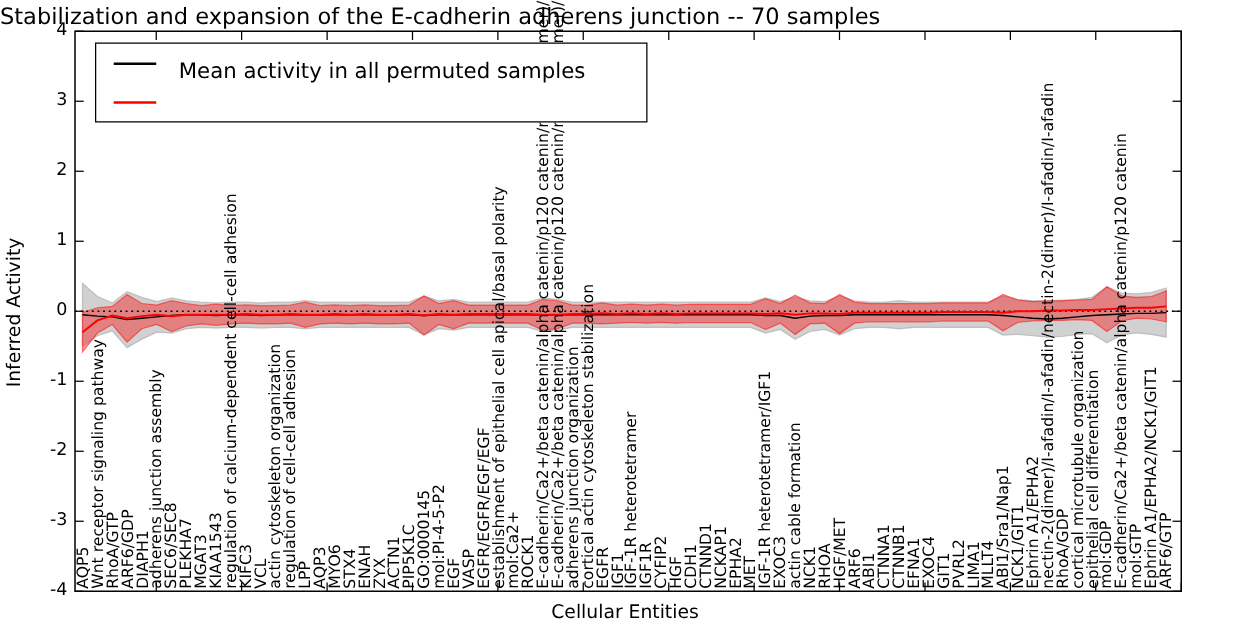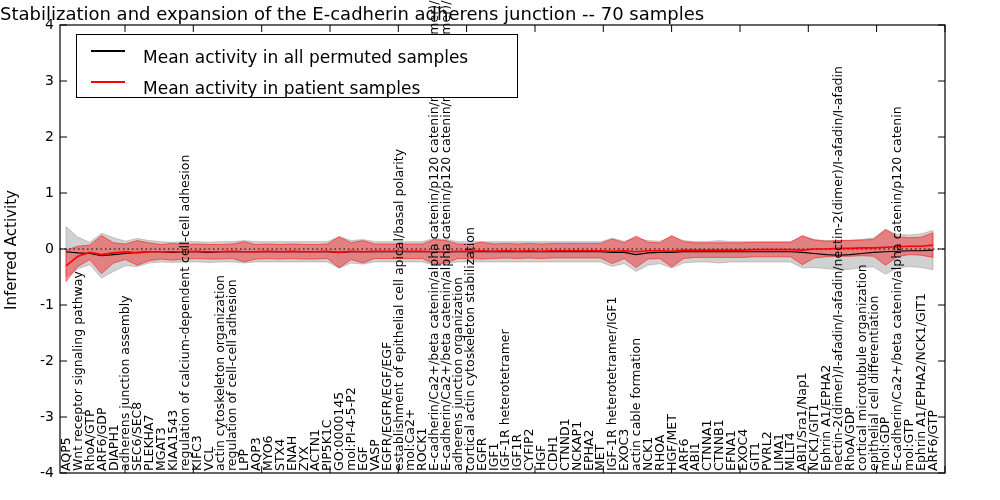--- a/index.html
+++ b/index.html
@@ -15,20 +15,21 @@
   .lrow{display:flex;align-items:center;height:31px;padding-left:14px;}
   .lline{display:inline-block;width:34px;height:0;border-top-width:2px;border-top-style:solid;margin-right:18px;flex:0 0 34px;}
   .ltext{font-size:17px;color:#000;white-space:nowrap;margin-top:12px;}
 </style>
 </head>
 <body>
 
 <div id="figure">
   <div class="title">Stabilization and expansion of the E-cadherin adherens junction -- 70 samples</div>
   <div class="ylabel">Inferred Activity</div>
+  <div class="xlabel">Cellular Entities</div>
 
   <div id="plot-holder">
       <svg id="plot-svg" width="1000" height="500" viewBox="0 0 1000 500">
         <polygon points="66.0,226.6 77.9,237.2 89.8,242.3 101.6,233.3 113.5,237.8 125.4,241.2 137.3,238.4 149.1,240.6 161.0,241.7 172.9,242.3 184.8,241.7 196.6,241.7 208.5,242.3 220.4,241.7 232.3,241.7 244.2,240.6 256.0,241.7 267.9,241.7 279.8,241.7 291.7,241.7 303.5,241.7 315.4,241.7 327.3,241.7 339.2,236.7 351.0,240.6 362.9,239.5 374.8,241.7 386.7,241.7 398.5,241.7 410.4,241.7 422.3,241.7 434.2,238.4 446.1,239.5 457.9,241.7 469.8,241.7 481.7,241.7 493.6,241.7 505.4,241.7 517.3,241.7 529.2,241.7 541.1,241.7 552.9,241.7 564.8,241.7 576.7,241.7 588.6,241.7 600.5,241.7 612.3,238.4 624.2,241.2 636.1,237.8 648.0,240.6 659.8,241.2 671.7,236.7 683.6,240.6 695.5,241.7 707.3,241.7 719.2,240.6 731.1,241.7 743.0,241.7 754.8,241.7 766.7,241.7 778.6,241.7 790.5,241.7 802.4,236.7 814.2,239.5 826.1,240.6 838.0,240.6 849.9,240.0 861.7,239.5 873.6,237.8 885.5,229.4 897.4,234.4 909.2,235.0 921.1,233.9 933.0,230.5 933.0,269.7 921.1,267.5 909.2,266.4 897.4,268.0 885.5,274.2 873.6,266.9 861.7,267.5 849.9,269.2 838.0,269.7 826.1,268.6 814.2,267.5 802.4,268.0 790.5,261.9 778.6,261.9 766.7,261.9 754.8,261.9 743.0,261.9 731.1,261.9 719.2,263.0 707.3,261.9 695.5,261.9 683.6,263.0 671.7,268.0 659.8,263.6 648.0,265.2 636.1,271.4 624.2,263.6 612.3,266.4 600.5,261.9 588.6,261.9 576.7,261.9 564.8,261.9 552.9,261.9 541.1,261.9 529.2,261.9 517.3,261.9 505.4,261.9 493.6,261.9 481.7,261.9 469.8,261.9 457.9,261.9 446.1,264.1 434.2,265.2 422.3,261.9 410.4,261.9 398.5,261.9 386.7,261.9 374.8,261.9 362.9,264.1 351.0,263.0 339.2,268.0 327.3,261.9 315.4,261.9 303.5,261.9 291.7,261.9 279.8,261.9 267.9,261.9 256.0,261.9 244.2,263.0 232.3,261.9 220.4,261.9 208.5,262.4 196.6,261.9 184.8,261.9 172.9,262.4 161.0,261.9 149.1,263.0 137.3,266.4 125.4,265.8 113.5,271.4 101.6,278.1 89.8,264.7 77.9,268.6 66.0,277.0" fill="#999999" fill-opacity="0.45" stroke="#999999" stroke-opacity="0.5" stroke-width="1"></polygon>
         <polygon points="66.0,250.1 77.9,246.2 89.8,245.1 101.6,235.6 113.5,242.8 125.4,244.0 137.3,240.6 149.1,242.8 161.0,244.5 172.9,243.4 184.8,244.5 196.6,244.0 208.5,244.5 220.4,244.5 232.3,244.0 244.2,241.7 256.0,244.5 267.9,244.0 279.8,244.5 291.7,244.0 303.5,244.5 315.4,244.5 327.3,244.0 339.2,236.7 351.0,242.8 362.9,240.6 374.8,244.0 386.7,244.0 398.5,244.0 410.4,244.0 422.3,244.0 434.2,239.5 446.1,240.6 457.9,244.0 469.8,244.0 481.7,242.3 493.6,244.0 505.4,243.4 517.3,244.0 529.2,243.4 541.1,244.0 552.9,243.4 564.8,243.4 576.7,243.4 588.6,243.4 600.5,243.4 612.3,238.9 624.2,242.8 636.1,236.1 648.0,242.3 659.8,242.8 671.7,235.6 683.6,241.7 695.5,242.8 707.3,242.8 719.2,242.8 731.1,242.8 743.0,242.8 754.8,242.3 766.7,242.3 778.6,242.3 790.5,242.3 802.4,235.6 814.2,240.0 826.1,241.2 838.0,240.6 849.9,240.6 861.7,240.0 873.6,239.5 885.5,229.4 897.4,236.7 909.2,237.8 921.1,237.2 933.0,232.8 933.0,257.4 921.1,255.2 909.2,254.6 897.4,256.8 885.5,265.2 873.6,256.3 861.7,255.7 849.9,256.3 838.0,256.3 826.1,256.8 814.2,258.0 802.4,264.7 790.5,256.8 778.6,256.8 766.7,256.8 754.8,256.8 743.0,257.4 731.1,257.4 719.2,257.4 707.3,257.4 695.5,257.4 683.6,258.5 671.7,266.9 659.8,258.5 648.0,259.1 636.1,267.5 624.2,258.5 612.3,263.6 600.5,258.0 588.6,258.0 576.7,258.0 564.8,258.0 552.9,258.0 541.1,258.5 529.2,258.0 517.3,258.5 505.4,258.0 493.6,258.5 481.7,259.1 469.8,258.5 457.9,258.5 446.1,263.0 434.2,264.1 422.3,258.5 410.4,258.5 398.5,258.5 386.7,258.5 374.8,258.5 362.9,263.0 351.0,259.6 339.2,268.0 327.3,258.5 315.4,259.1 303.5,259.1 291.7,258.5 279.8,259.1 267.9,258.5 256.0,259.1 244.2,261.9 232.3,258.5 220.4,259.1 208.5,259.1 196.6,258.5 184.8,259.1 172.9,260.2 161.0,259.1 149.1,260.8 137.3,265.2 125.4,259.6 113.5,263.0 101.6,273.6 89.8,259.6 77.9,266.4 66.0,281.5" fill="#ff0000" fill-opacity="0.38" stroke="#ff0000" stroke-opacity="0.5" stroke-width="1"></polygon>
         <line x1="60" y1="249" x2="945" y2="249" stroke="#000" stroke-width="1.2" stroke-dasharray="1.5 3"></line>
         <polyline points="66.0,251.8 77.9,252.9 89.8,253.5 101.6,255.7 113.5,254.6 125.4,253.5 137.3,252.4 149.1,251.8 161.0,251.8 172.9,252.4 184.8,251.8 196.6,251.8 208.5,252.4 220.4,251.8 232.3,251.8 244.2,251.8 256.0,251.8 267.9,251.8 279.8,251.8 291.7,251.8 303.5,251.8 315.4,251.8 327.3,251.8 339.2,252.4 351.0,251.8 362.9,251.8 374.8,251.8 386.7,251.8 398.5,251.8 410.4,251.8 422.3,251.8 434.2,251.8 446.1,251.8 457.9,251.8 469.8,251.8 481.7,251.8 493.6,251.8 505.4,251.8 517.3,251.8 529.2,251.8 541.1,251.8 552.9,251.8 564.8,251.8 576.7,251.8 588.6,251.8 600.5,251.8 612.3,252.4 624.2,252.4 636.1,254.6 648.0,252.9 659.8,252.4 671.7,252.4 683.6,251.8 695.5,251.8 707.3,251.8 719.2,251.8 731.1,251.8 743.0,251.8 754.8,251.8 766.7,251.8 778.6,251.8 790.5,251.8 802.4,252.4 814.2,253.5 826.1,254.6 838.0,255.2 849.9,254.6 861.7,253.5 873.6,252.4 885.5,251.8 897.4,251.2 909.2,250.7 921.1,250.7 933.0,250.1" fill="none" stroke="#000000" stroke-width="1.1"></polyline>
         <polyline points="66.0,265.8 77.9,256.3 89.8,252.4 101.6,254.6 113.5,252.9 125.4,251.8 137.3,252.9 149.1,251.8 161.0,251.8 172.9,251.8 184.8,251.8 196.6,251.2 208.5,251.8 220.4,251.8 232.3,251.2 244.2,251.8 256.0,251.8 267.9,251.2 279.8,251.8 291.7,251.2 303.5,251.8 315.4,251.8 327.3,251.2 339.2,252.4 351.0,251.2 362.9,251.8 374.8,251.2 386.7,251.2 398.5,251.2 410.4,251.2 422.3,251.2 434.2,251.8 446.1,251.8 457.9,251.2 469.8,251.2 481.7,250.7 493.6,251.2 505.4,250.7 517.3,251.2 529.2,250.7 541.1,251.2 552.9,250.7 564.8,250.7 576.7,250.7 588.6,250.7 600.5,250.7 612.3,251.2 624.2,250.7 636.1,251.8 648.0,250.7 659.8,250.7 671.7,251.2 683.6,250.1 695.5,250.1 707.3,250.1 719.2,250.1 731.1,250.1 743.0,250.1 754.8,249.6 766.7,249.6 778.6,249.6 790.5,249.6 802.4,250.1 814.2,249.0 826.1,249.0 838.0,248.4 849.9,248.4 861.7,247.9 873.6,247.9 885.5,247.3 897.4,246.8 909.2,246.2 921.1,246.2 933.0,245.1" fill="none" stroke="#ff0000" stroke-width="1.6"></polyline>
         <rect x="60" y="25" width="885" height="448" fill="none" stroke="#000" stroke-width="1.2"></rect>
         <g>
@@ -167,16 +168,15 @@
       <span style="left: 939px; top: 459px;">ARF6/GTP</span>
     </div>
 
   <div class="legend">
     <div class="lrow">
       <span class="lline" style="border-top-color: rgb(0, 0, 0);"></span>
       <span class="ltext">Mean activity in all permuted samples</span>
     </div>
     <div class="lrow">
       <span class="lline" style="border-top-color: rgb(255, 0, 0);"></span>
-      <span class="ltext">Mean activity in patient samples</span>
     </div>
   </div>
 </div>
 
 </body></html>

